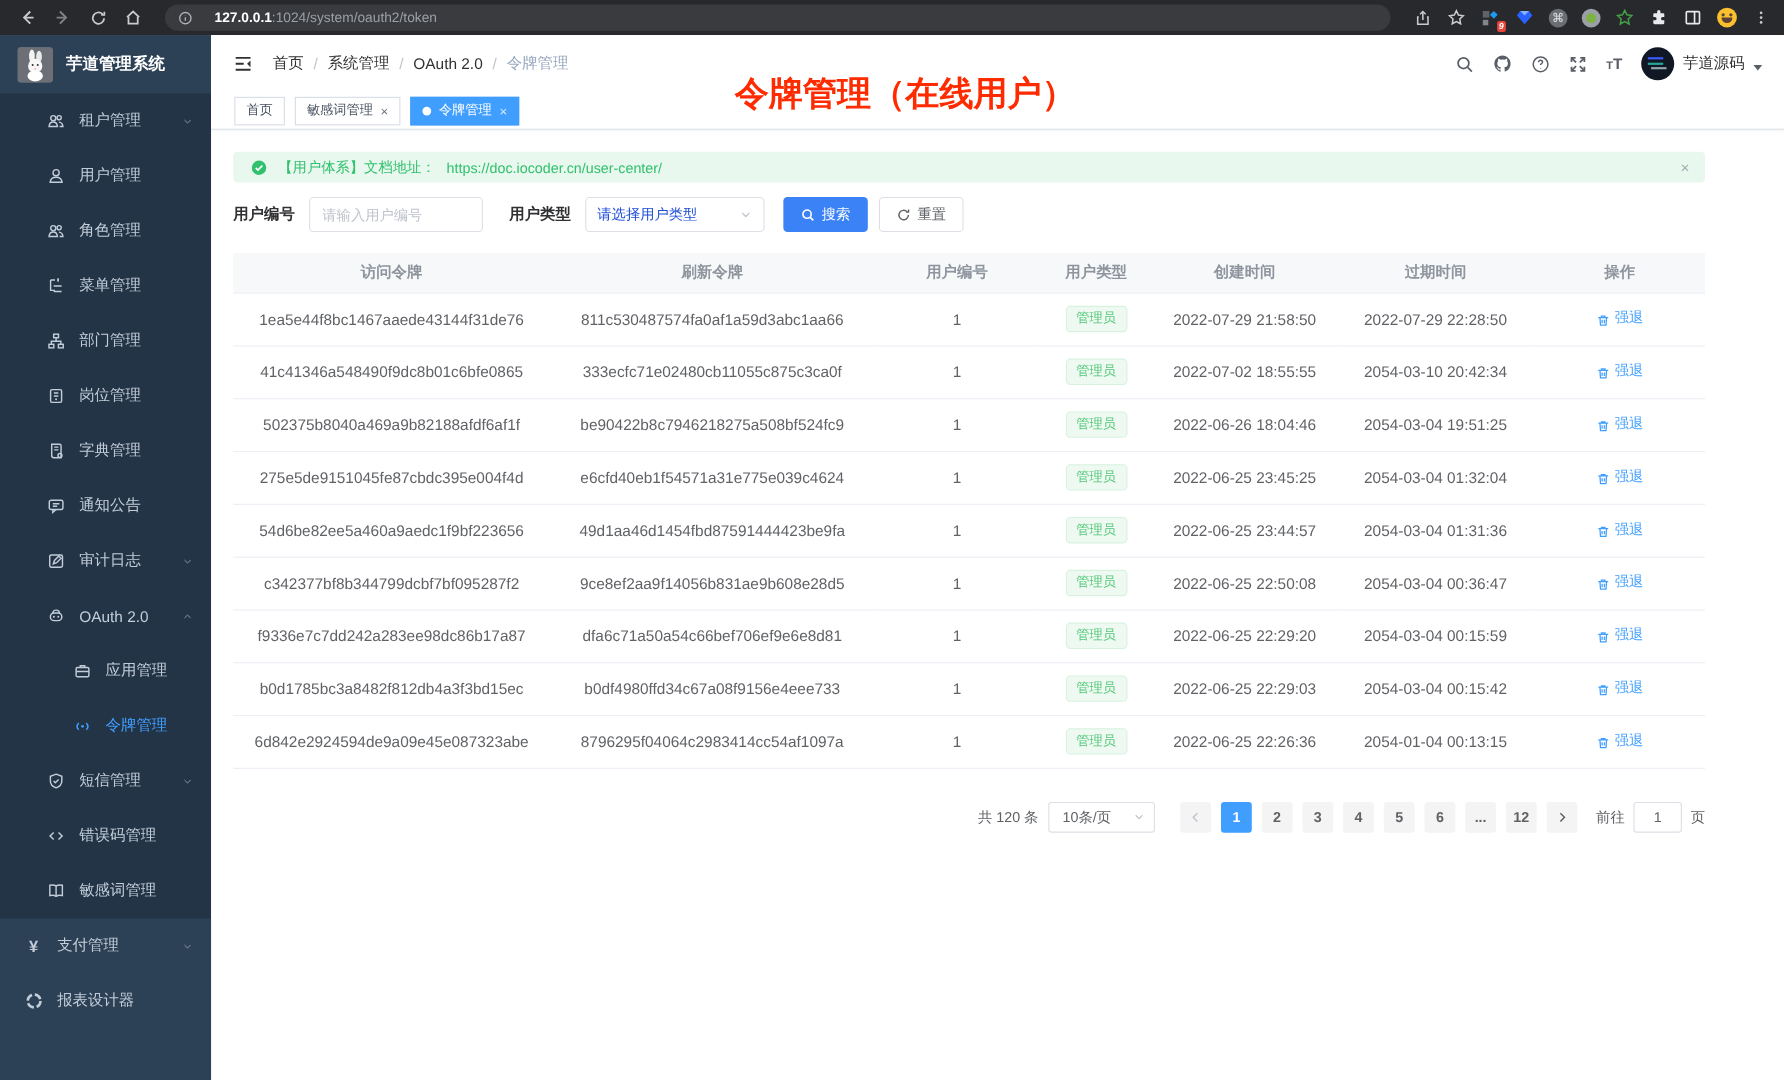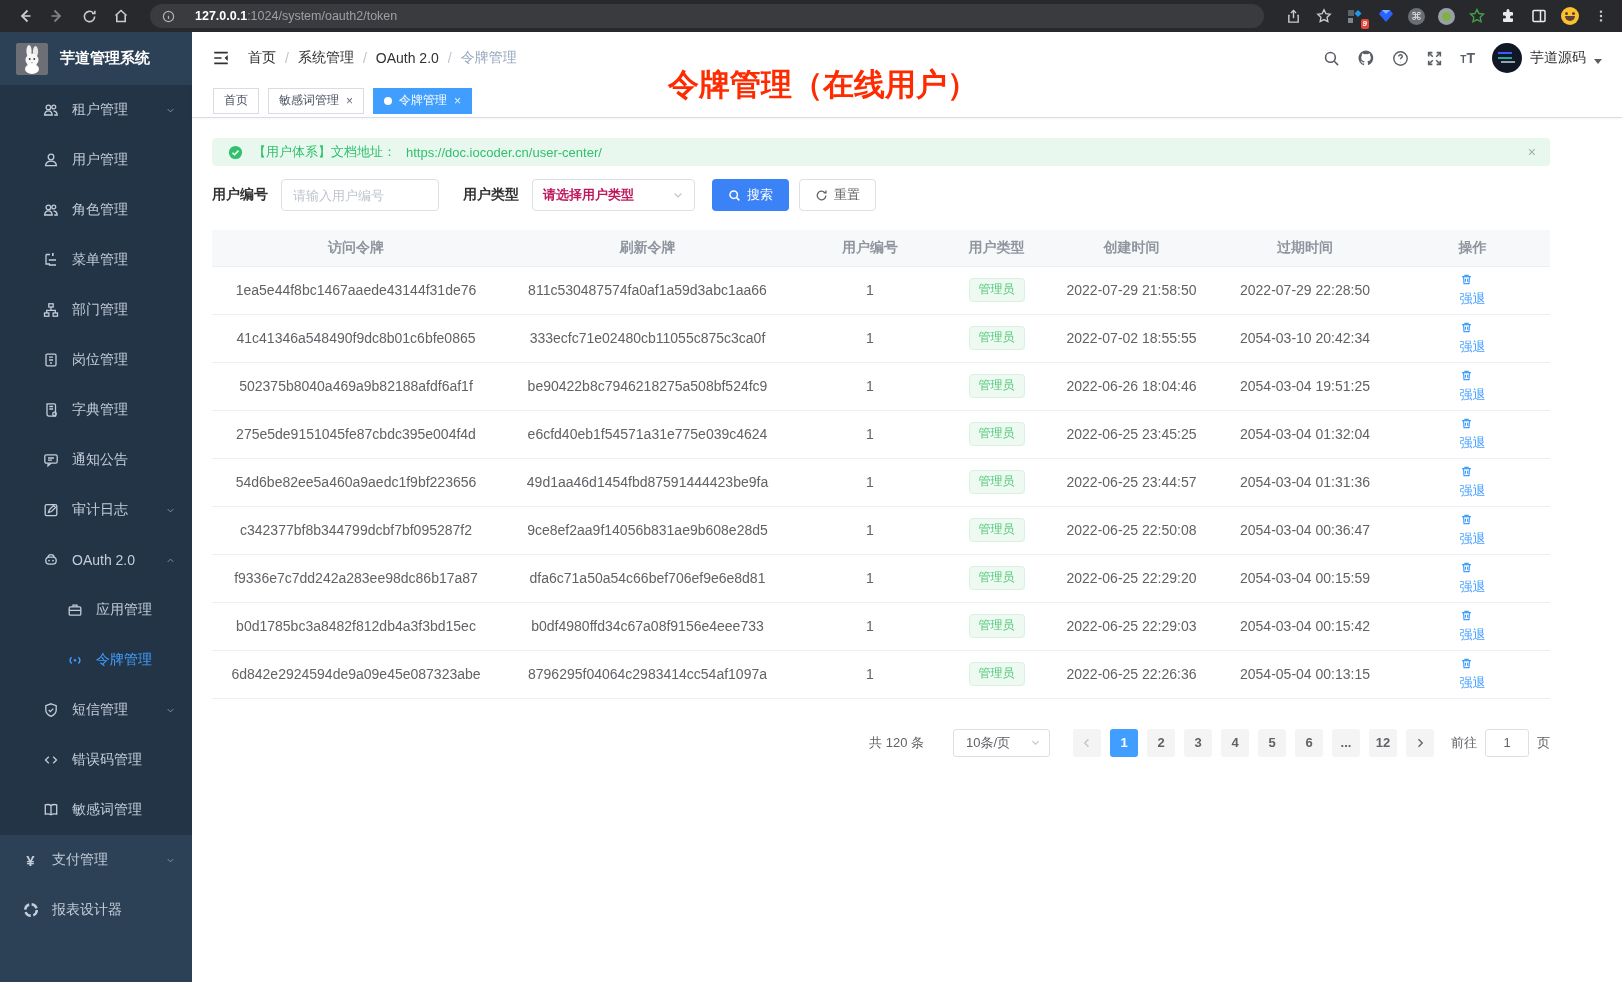--- a/index.html
+++ b/index.html
@@ -73,36 +73,36 @@
   .alert-text { font-size:13px; color:#31c06d; }
   .alert-link { font-size:13px; color:#31c06d; text-decoration:none; cursor:pointer; }
   .alert-close { position:absolute; right:14px; color:#a8abb2; font-size:14px; cursor:pointer; line-height:1; }
 
   .filters { margin-top:13px; display:flex; align-items:center; }
   .f-label { font-size:14px; font-weight:700; color:#303133; margin-right:13px; white-space:nowrap; }
   .f-input { width:158px; height:32px; border:1px solid #dcdfe6; border-radius:4px; padding:0 11px; font-size:13px; color:#606266; outline:none; font-family:inherit; }
   .f-input::placeholder { color:#bfc4cc; }
   .f-gap { width:24px; }
   .f-select { width:163px; height:32px; border:1px solid #dcdfe6; border-radius:4px; padding:0 10px; display:flex; align-items:center; justify-content:space-between; cursor:pointer; background:#fff; }
-  .f-select .sel-text { font-size:13px; color:#be185d;font-weight:bold; }
+  .f-select .sel-text { font-size:13px; color:#1d4ed8; }
   .f-select .sel-arrow { color:#c0c4cc; display:flex; }
   .btn { height:32px; border-radius:4px; font-size:13px; display:inline-flex; align-items:center; gap:6px; padding:0 15px; cursor:pointer; border:1px solid transparent; font-family:inherit; }
   .btn-primary { background:#3b82f6; color:#fff; margin-left:17px; }
   .btn-plain { background:#fff; color:#606266; border-color:#dcdfe6; margin-left:10px; }
 
   
   table.data { width:1338px; margin-top:19px; border-collapse:collapse; table-layout:fixed; }
   table.data th { height:36px; background:#f7f8fa; color:#8f959e; font-size:14px; font-weight:700; text-align:center; border-bottom:1px solid #ebeef5; }
   table.data td { height:48px; color:#606266; font-size:14px; text-align:center; border-bottom:1px solid #ebeef5; background:#fff; white-space:nowrap; overflow:hidden; }
   .tag-success { display:inline-block; padding:3px 9px; font-size:12px; line-height:1.3; color:#52c878; background:#eef9f1; border:1px solid #d7f2df; border-radius:4px; }
-  .link-danger { color:#409eff; font-size:13px; display:inline-flex; align-items:flex-start; gap:4px; cursor:pointer;flex-direction:column; }
+  .link-danger { color:#409eff; font-size:13px; display:inline-flex; align-items:flex-end; gap:4px; cursor:pointer; }
 
   
   .pager { width:1338px; margin-top:30px; display:flex; align-items:center; justify-content:flex-end; gap:9px; font-size:13px; color:#606266; }
-  .pg-total { margin-right:20px; white-space:nowrap; }
+  .pg-total { margin-right:0; white-space:nowrap; }
   .pg-size { width:97px; height:28px; border:1px solid #dcdfe6; border-radius:3px; display:flex; align-items:center; justify-content:space-between; padding:0 8px 0 12px; cursor:pointer; margin-right:14px; background:#fff; }
   .pg-size .sel-arrow { color:#c0c4cc; display:flex; }
   .pg-btn { min-width:28px; height:28px; border-radius:3px; background:#f4f4f5; color:#606266; display:inline-flex; align-items:center; justify-content:center; font-size:13px; font-weight:600; cursor:pointer; border:none; font-family:inherit; padding:0 4px; }
   .pg-btn.active { background:#409eff; color:#fff; }
   .pg-btn.nav-prev { color:#c0c4cc; }
   .pg-goto { display:flex; align-items:center; gap:8px; margin-left:8px; white-space:nowrap; }
   .goto-input { width:44px; height:28px; border:1px solid #dcdfe6; border-radius:3px; text-align:center; font-size:13px; color:#606266; outline:none; font-family:inherit; }
 
   
   .annotation { position:absolute; left:668px; top:64px; font-size:31px; font-weight:700; color:#fe2b00; z-index:20; white-space:nowrap; pointer-events:none; }
@@ -709,21 +709,21 @@
       </span>
     </td>
   </tr>
 
   <tr>
     <td class="c-access">6d842e2924594de9a09e45e087323abe</td>
     <td class="c-refresh">8796295f04064c2983414cc54af1097a</td>
     <td class="c-uid">1</td>
     <td><span class="tag-success">管理员</span></td>
     <td class="c-created">2022-06-25 22:26:36</td>
-    <td class="c-expires">2054-05-04 00:13:15</td>
+    <td class="c-expires">2054-01-04 00:13:15</td>
     <td>
       <span class="link-danger">
         <svg width="13" height="13" viewBox="0 0 16 16" fill="none" stroke="#409eff" stroke-width="1.4">
                       <path d="M2.5 4.5h11M6 4.5V3h4v1.5M4.3 4.5l.6 8.5h6.2l.6-8.5M6.7 7v3.8M9.3 7v3.8"></path>
                     </svg>
         <span class="act-label">强退</span>
       </span>
     </td>
   </tr>
 </tbody>

